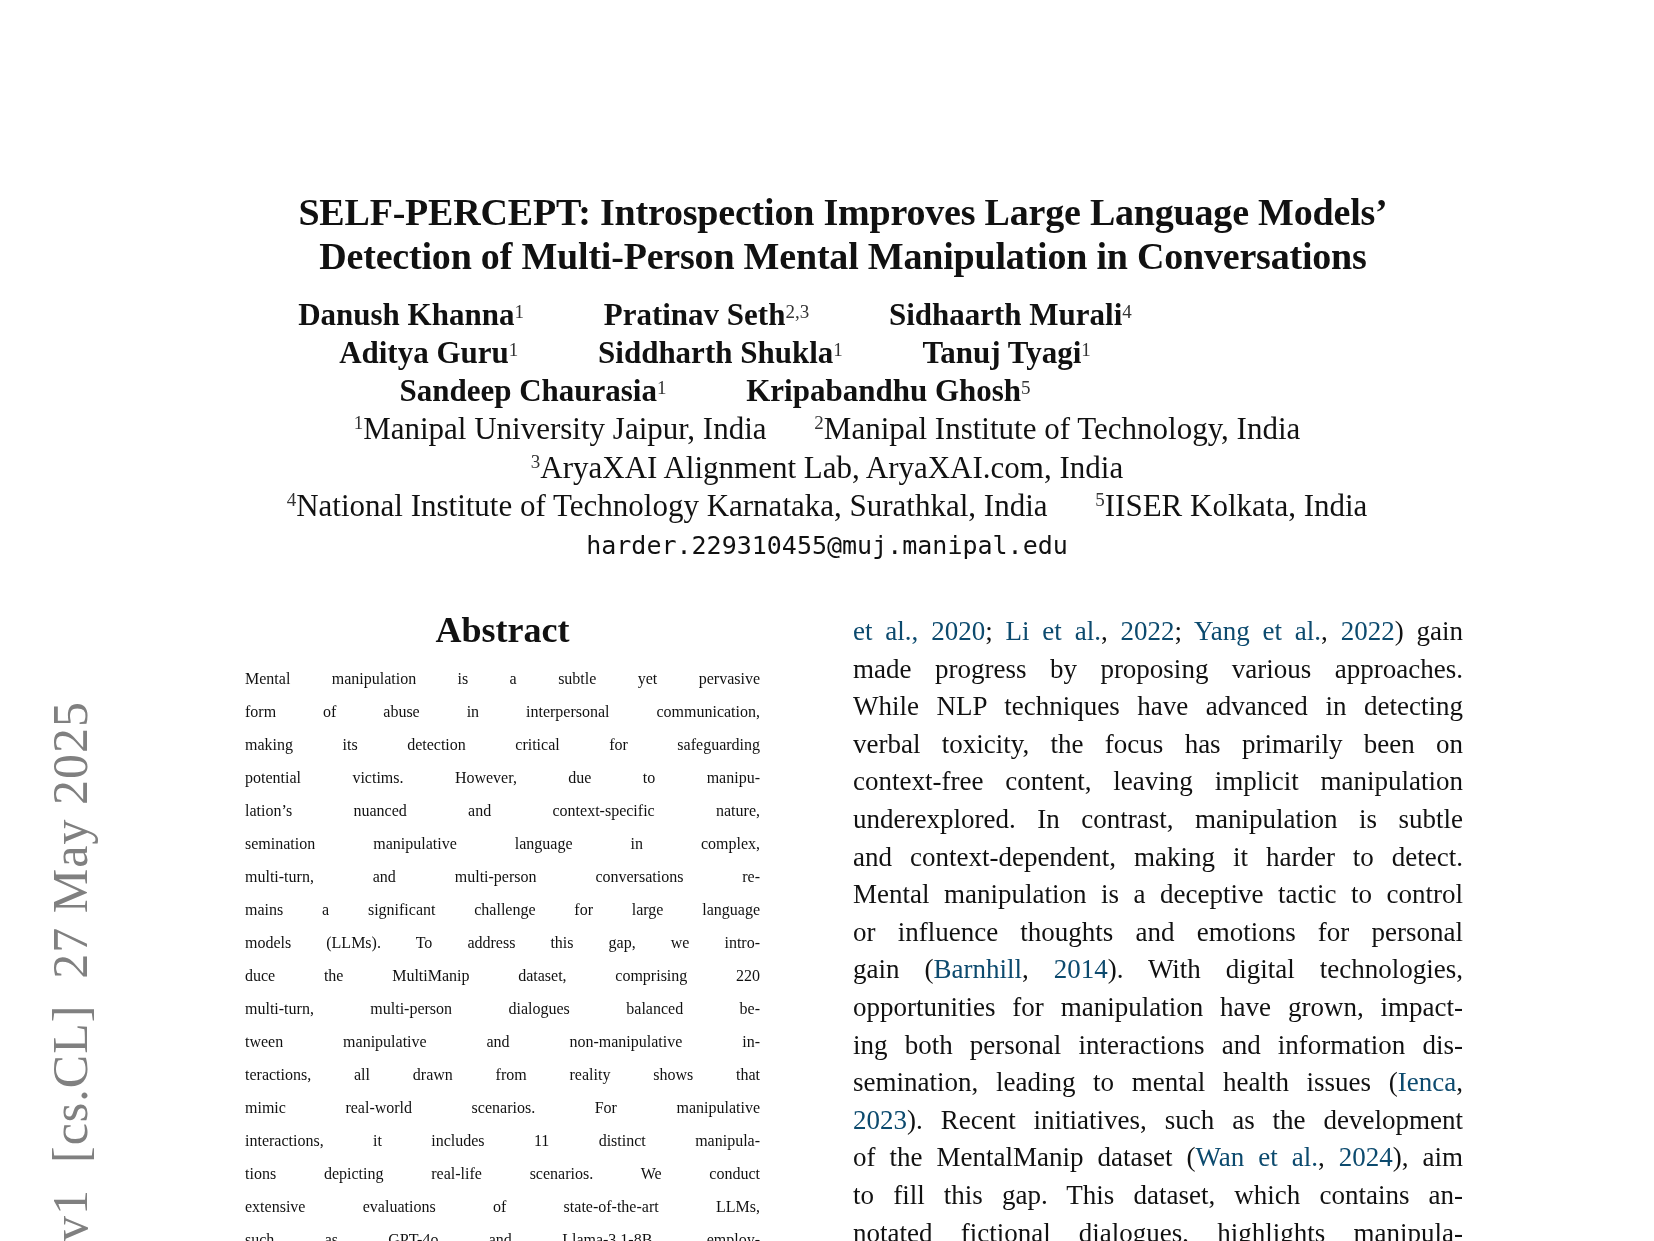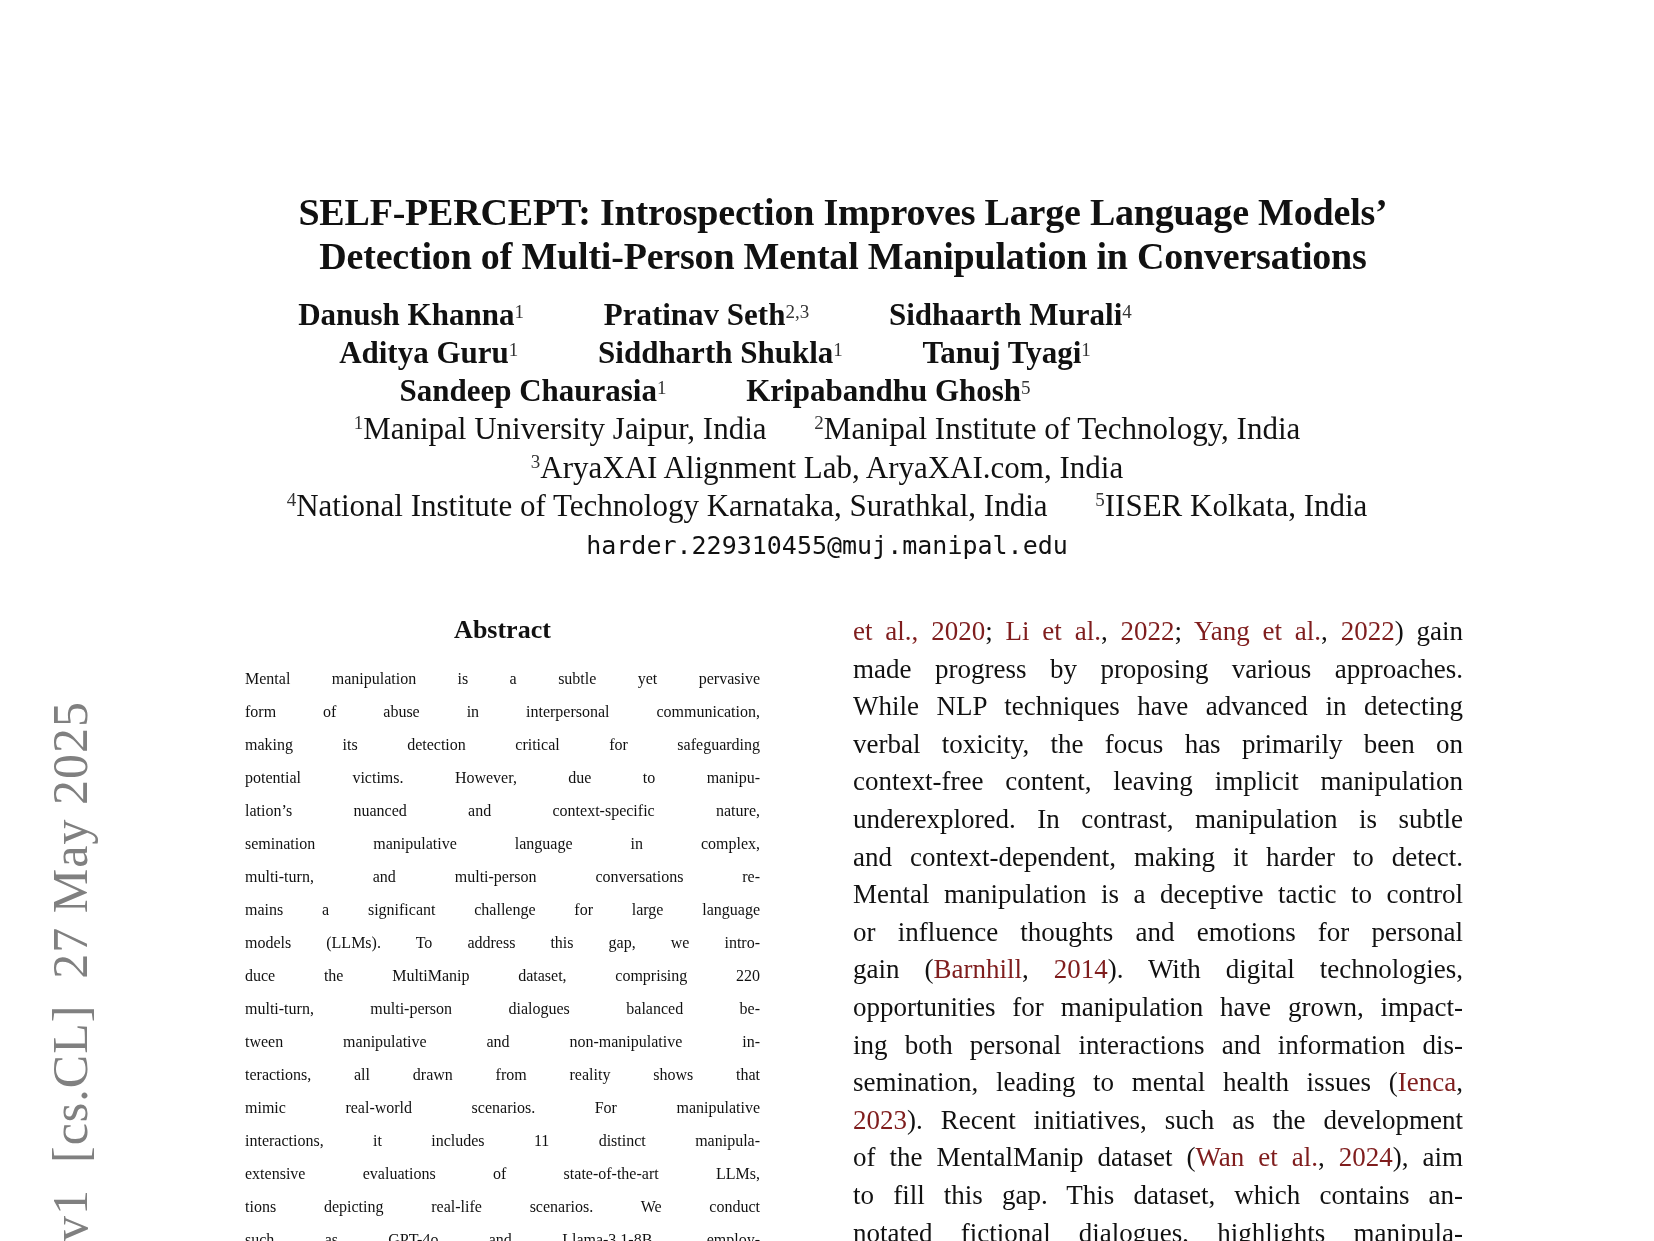--- a/index.html
+++ b/index.html
@@ -81,21 +81,21 @@
     }
     .col-left {
       position: absolute;
       left: 245px;
       top: 610px;
       width: 515px;
     }
     .abstract-heading {
       text-align: center;
       font-weight: bold;
-      font-size: 26px;
+      font-size: 36px;
       line-height: 40px;
       margin: 0 0 12px 0;
     }
     .abstract-line {
       font-size: 16px;
       line-height: 33px;
       height: 33px;
       white-space: nowrap;
       text-align: justify;
       text-align-last: justify;
@@ -111,21 +111,21 @@
     .body-line {
       font-size: 27px;
       line-height: 37.6px;
       height: 37.6px;
       white-space: nowrap;
       text-align: justify;
       text-align-last: justify;
       width: 610px;
       display: block;
     }
-    .cite { color: #7f1d1d; }
+    .cite { color: #0c4a6e; }
   </style>
 </head>
 <body>
 
 <div class="arxiv-stamp">
   <span>v1</span><span>[cs.CL]</span><span>27 May 2025</span>
 </div>
 
 <div class="title">
   <div>SELF-PERCEPT: Introspection Improves Large Language Models’</div>
@@ -175,22 +175,22 @@
     <span class="abstract-line">semination manipulative language in complex,</span>
     <span class="abstract-line">multi-turn, and multi-person conversations re-</span>
     <span class="abstract-line">mains a significant challenge for large language</span>
     <span class="abstract-line">models (LLMs). To address this gap, we intro-</span>
     <span class="abstract-line">duce the MultiManip dataset, comprising 220</span>
     <span class="abstract-line">multi-turn, multi-person dialogues balanced be-</span>
     <span class="abstract-line">tween manipulative and non-manipulative in-</span>
     <span class="abstract-line">teractions, all drawn from reality shows that</span>
     <span class="abstract-line">mimic real-world scenarios. For manipulative</span>
     <span class="abstract-line">interactions, it includes 11 distinct manipula-</span>
+    <span class="abstract-line">tions depicting real-life scenarios. We conduct</span>
     <span class="abstract-line">extensive evaluations of state-of-the-art LLMs,</span>
-    <span class="abstract-line">tions depicting real-life scenarios. We conduct</span>
     <span class="abstract-line">such as GPT-4o and Llama-3.1-8B, employ-</span>
   </div>
 </div>
 
 <div class="col-right">
   <span class="body-line"><a class="cite">et al., 2020</a><span>; </span><a class="cite">Li et al.</a><span>, </span><a class="cite">2022</a><span>; </span><a class="cite">Yang et al.</a><span>, </span><a class="cite">2022</a><span>) gain</span></span>
   <span class="body-line">made progress by proposing various approaches.</span>
   <span class="body-line">While NLP techniques have advanced in detecting</span>
   <span class="body-line">verbal toxicity, the focus has primarily been on</span>
   <span class="body-line">context-free content, leaving implicit manipulation</span>

